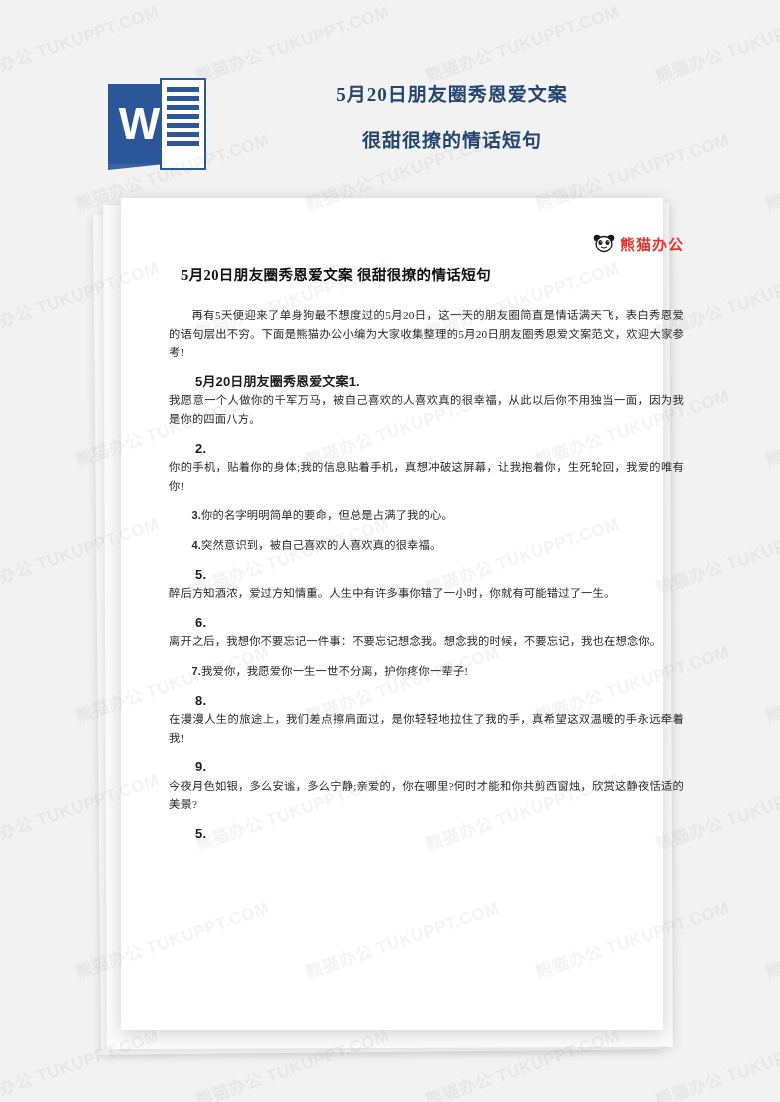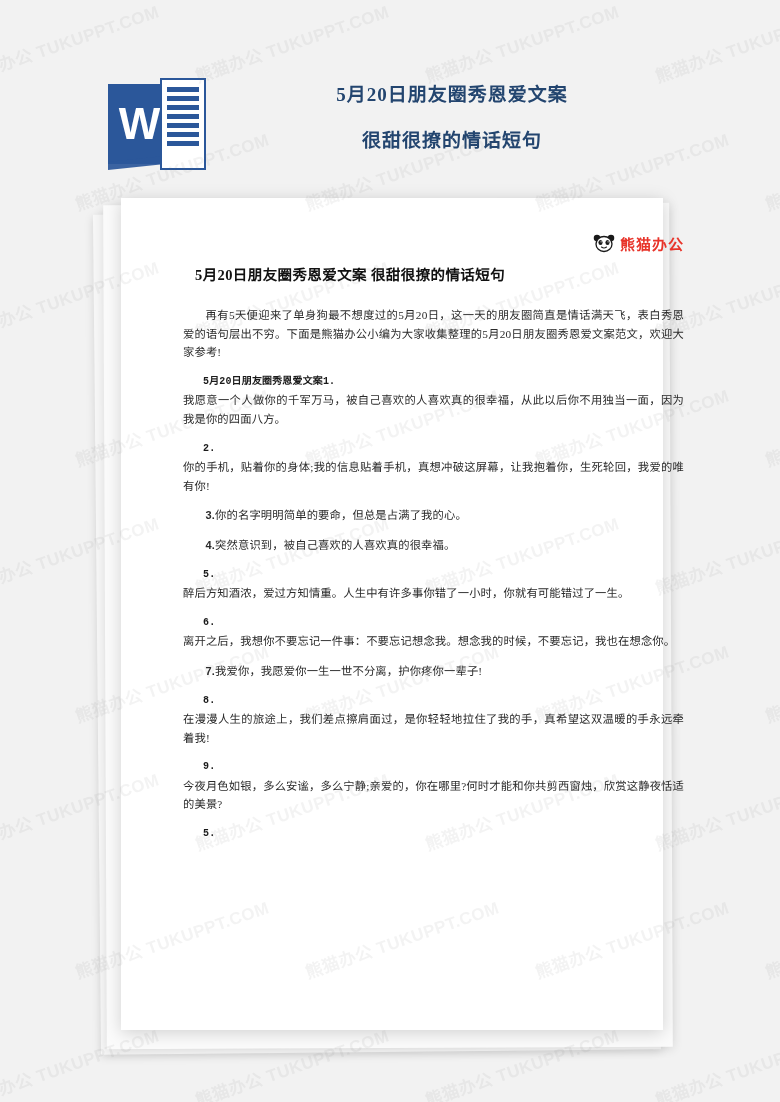--- a/index.html
+++ b/index.html
@@ -155,21 +155,21 @@
   }
 
   
   .doc {
     position: absolute;
     left: 0;
     top: 0;
     width: 606px;
     height: 832px;
     box-sizing: border-box;
-    padding: 34px 43px 20px 62px;
+    padding: 34px 43px 20px 48px;
     color: #1a1a1a;
   }
   .doc-brand {
     display: flex;
     align-items: center;
     justify-content: flex-end;
     gap: 5px;
     margin-bottom: 10px;
     height: 22px;
   }
@@ -209,23 +209,23 @@
     font-family: "Liberation Sans", sans-serif;
     font-weight: 700;
     font-size: 11px;
   }
   .para.numbered-block {
     text-indent: 0;
   }
   .numline {
     display: block;
     text-indent: 2em;
-    font-family: Liberation Mono, monospace;
-    font-weight: 700;
-    font-size: 10px;
+    font-family: Liberation Sans, sans-serif;
+    font-weight: 700;
+    font-size: 13px;
     color: #1a1a1a;
   }
   .bodyline {
     display: block;
     text-indent: 0;
   }
   .para.inline-num {
     text-indent: 2em;
     margin-top: 11px;
   }

